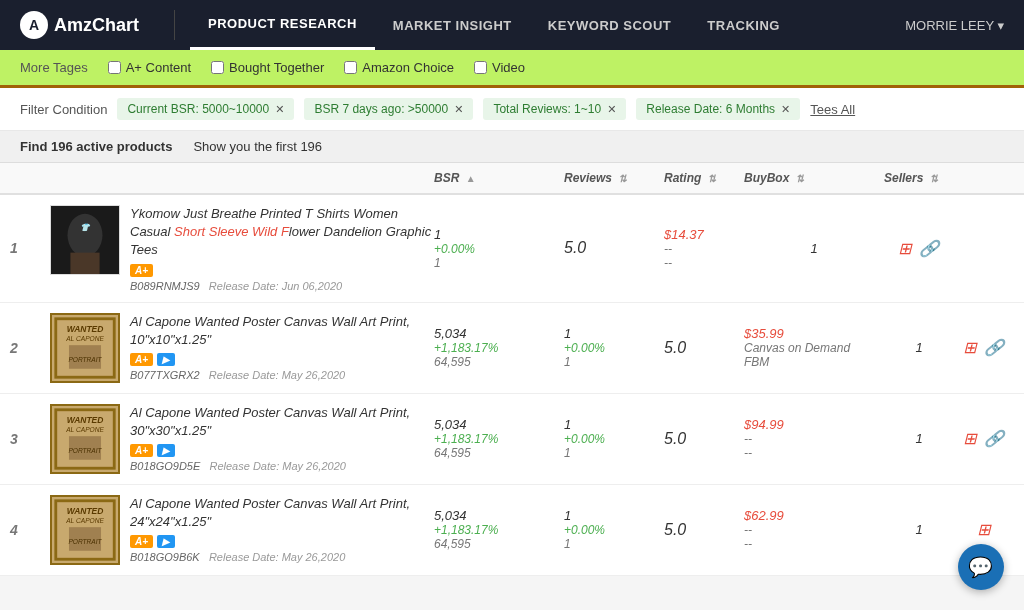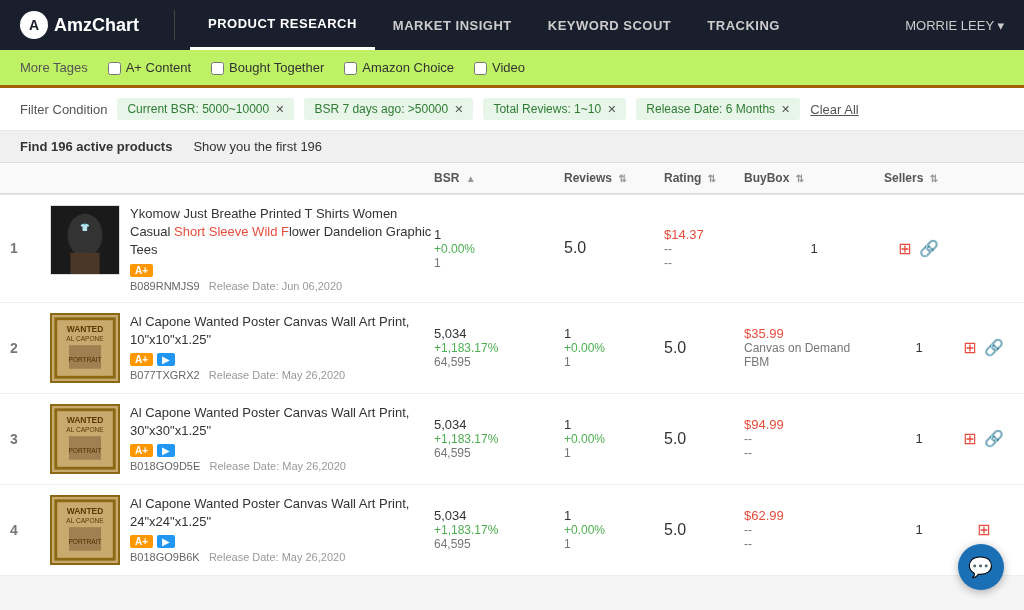--- a/index.html
+++ b/index.html
@@ -80,21 +80,21 @@
       gap: 20px;
       border-bottom: 3px solid #a16207;
     }
     .tags-label {
       color: #555;
       font-size: 13px;
       white-space: nowrap;
     }
     .checkbox-group {
       display: flex;
-      align-items: flex-end;
+      align-items: center;
       gap: 5px;
       color: #333;
       font-size: 13px;
     }
     .checkbox-group input { cursor: pointer; }
 
     
     .filter-row {
       background: white;
       display: flex;
@@ -139,20 +139,21 @@
       gap: 21px;
       font-size: 13px;
       color: #333;
       border-bottom: 1px solid #ddd;
     }
     .results-header .count { font-weight: bold; color: #333; }
 
     
     .table-container {
       background: #f97316;
+      font-style: italic;
     }
     .table-header {
       display: grid;
       grid-template-columns: 40px 1fr 130px 100px 80px 140px 70px 60px;
       padding: 8px 10px;
       background: #f9f9f9;
       border-bottom: 2px solid #e0e0e0;
       font-weight: bold;
       color: #555;
       font-size: 12px;
@@ -338,21 +339,21 @@
     <span class="close">✕</span>
   </div>
   <div class="filter-tag">
     <span>Total Reviews: 1~10</span>
     <span class="close">✕</span>
   </div>
   <div class="filter-tag">
     <span>Release Date: 6 Months</span>
     <span class="close">✕</span>
   </div>
-  <span class="clear-all">Clear All</span>
+  <span class="clear-all">Tees All</span>
 </div>
 
 <div class="results-header">
   <span class="count">Find 196 active products</span>
   <span>Show you the first 196</span>
 </div>
 
 <div class="table-container">
   <div class="table-header">
     <div></div>

